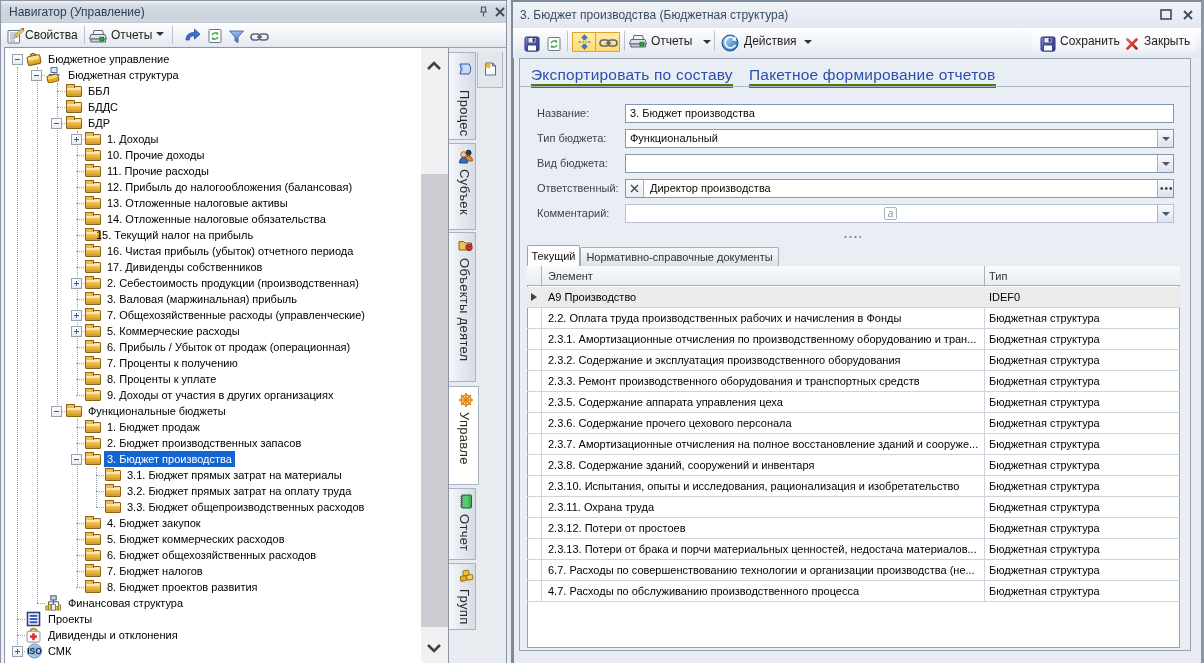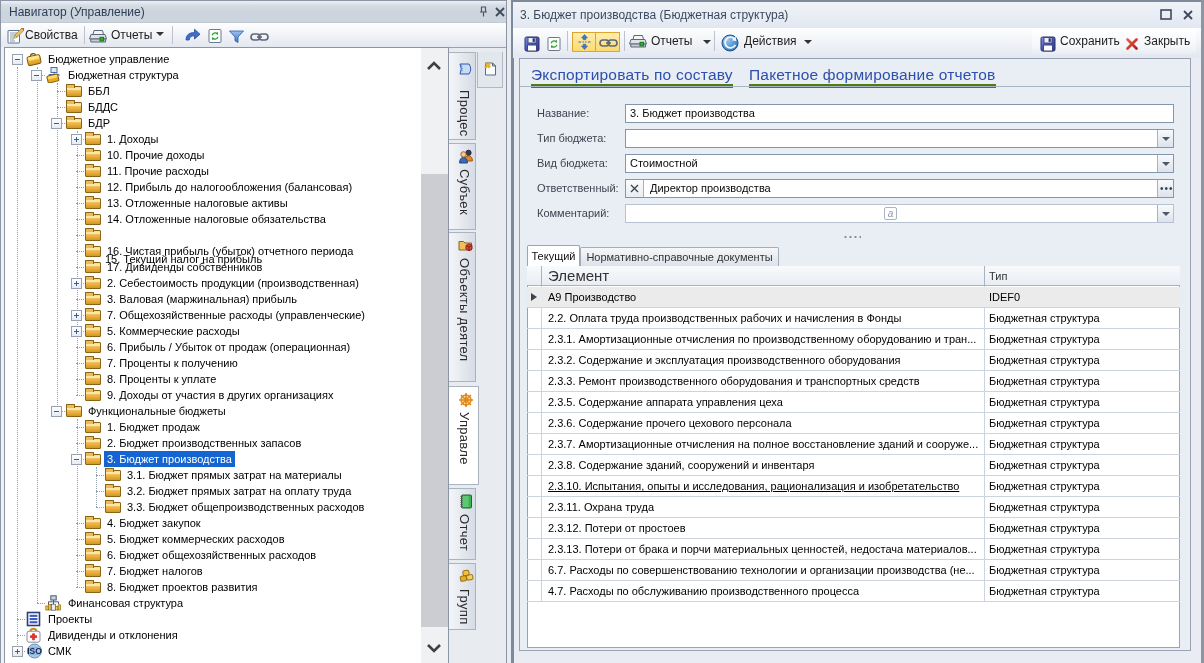--- a/index.html
+++ b/index.html
@@ -170,21 +170,21 @@
 <div class="fold abs" style="left:85px;top:182px;"></div>
 <div class="trow abs nw" style="left:107px;top:179px;">12. Прибыль до налогообложения (балансовая)</div>
 <div class="doth abs" style="left:76.4px;top:203px;width:8.0px;"></div>
 <div class="fold abs" style="left:85px;top:198px;"></div>
 <div class="trow abs nw" style="left:107px;top:195px;">13. Отложенные налоговые активы</div>
 <div class="doth abs" style="left:76.4px;top:219px;width:8.0px;"></div>
 <div class="fold abs" style="left:85px;top:214px;"></div>
 <div class="trow abs nw" style="left:107px;top:211px;">14. Отложенные налоговые обязательства</div>
 <div class="doth abs" style="left:76.4px;top:235px;width:8.0px;"></div>
 <div class="fold abs" style="left:85px;top:230px;"></div>
-<div class="trow abs nw" style="left:105px;top:227px;margin-top:24px;">15. Текущий налог на прибыль</div>
+<div class="trow abs nw" style="left:96px;top:227px;">15. Текущий налог на прибыль</div>
 <div class="doth abs" style="left:76.4px;top:251px;width:8.0px;"></div>
 <div class="fold abs" style="left:85px;top:246px;"></div>
 <div class="trow abs nw" style="left:107px;top:243px;">16. Чистая прибыль (убыток) отчетного периода</div>
 <div class="doth abs" style="left:76.4px;top:267px;width:8.0px;"></div>
 <div class="fold abs" style="left:85px;top:262px;"></div>
 <div class="trow abs nw" style="left:107px;top:259px;">17. Дивиденды собственников</div>
 <div class="doth abs" style="left:76.4px;top:283px;width:8.0px;"></div>
 <div class="texp plus abs" style="left:71px;top:278px;">
     <span></span>
     <i></i>
@@ -476,26 +476,26 @@
 <div class="abs" style="left:520px;top:86px;width:670px;height:1px;background:#a8b4c2;"></div>
 <div class="abs flabel nw" style="left:537px;top:107px;">Название:</div>
 <div class="abs flabel nw" style="left:537px;top:132px;">Тип бюджета:</div>
 <div class="abs flabel nw" style="left:537px;top:157px;">Вид бюджета:</div>
 <div class="abs flabel nw" style="left:537px;top:182px;">Ответственный:</div>
 <div class="abs flabel nw" style="left:537px;top:207px;">Комментарий:</div>
 <div class="field abs" style="left:625px;top:104px;width:549px;height:19px;">
     <div class="fval nw">3. Бюджет производства</div>
   </div>
 <div class="field abs" style="left:625px;top:129px;width:549px;height:19px;">
+    <div class="fval nw">Функциональный</div>
     <div class="combtn">
       <div class="carr"></div>
     </div>
   </div>
 <div class="field abs" style="left:625px;top:154px;width:549px;height:19px;">
-    <div class="fval nw">Стоимостной</div>
     <div class="combtn">
       <div class="carr"></div>
     </div>
   </div>
 <div class="field abs" style="left:625px;top:179px;width:549px;height:19px;">
     <div class="abs" style="left:0;top:0;width:18px;height:17px;border-right:1px solid #a5b2c4;background:linear-gradient(180deg,#fbfcfd,#e8edf3);"><svg width="11" height="11" viewBox="0 0 11 11" style="margin:3px">
         <path d="M2 2 L9 9 M9 2 L2 9" stroke="#39424f" stroke-width="1.3"></path>
       </svg></div>
     <div class="fval nw" style="position:absolute;left:20px;top:0;">Директор производства</div>
     <div class="combtn" style="height:17px;">
@@ -506,21 +506,21 @@
     <div class="abs" style="left:258px;top:2px;width:13px;height:13px;border:1px solid #a8b4c4;border-radius:2px;color:#8a97aa;font-size:10px;text-align:center;line-height:12px;font-style:italic;">a</div>
     <div class="combtn" style="height:17px;">
       <div class="carr"></div>
     </div>
   </div>
 <div class="abs" style="left:843px;top:236px;width:18px;height:2px;background-image:radial-gradient(circle,#7e8a9a 1px,transparent 1.2px);background-size:5px 2px;"></div>
 <div class="ttab abs" style="left:580px;top:247px;width:199px;height:19px;background:linear-gradient(180deg,#f5f7f9,#dde2ea);border:1px solid #a3aebc;border-bottom:none;border-radius:2px 2px 0 0;text-align:center;line-height:19px;color:#333;">Нормативно-справочные документы</div>
 <div class="ttab abs" style="left:527px;top:245px;width:53px;height:21px;background:#fff;border:1px solid #98a5b5;border-bottom:none;border-radius:2px 2px 0 0;text-align:center;line-height:21px;color:#111;">Текущий</div>
 <div id="grid" class="abs" style="left:527px;top:266px;width:653px;height:382px;"></div>
 <div class="gh abs" style="left:527px;top:266px;width:653px;height:20px;"></div>
-<div class="abs" style="left:548px;top:266px;font-size:15px;color:#333;line-height:20px;">Элемент</div>
+<div class="abs" style="left:548px;top:266px;font-size:11px;color:#333;line-height:20px;">Элемент</div>
 <div class="abs" style="left:989px;top:266px;font-size:11px;color:#333;line-height:20px;">Тип</div>
 <div class="gvl abs" style="left:541px;top:286px;height:316px;"></div>
 <div class="gvl abs" style="left:984px;top:286px;height:316px;"></div>
 <div class="abs" style="left:541px;top:266px;width:1px;height:20px;background:#a8b2c0;"></div>
 <div class="abs" style="left:984px;top:266px;width:1px;height:20px;background:#a8b2c0;"></div>
 <div class="gr abs" style="left:527px;top:287px;width:653px;height:21px;background:#ebebeb;"></div>
 <div class="abs" style="left:531px;top:293px;width:0;height:0;border-top:4.5px solid transparent;border-bottom:4.5px solid transparent;border-left:6px solid #3a4450;"></div>
 <div class="gr abs" style="left:548px;top:287px;width:430px;height:21px;border-bottom:none;">A9 Производство</div>
 <div class="gr abs" style="left:989px;top:287px;width:185px;height:21px;border-bottom:none;">IDEF0</div>
 <div class="gr abs" style="left:527px;top:308px;width:653px;height:21px;"></div>
@@ -541,21 +541,21 @@
 <div class="gr abs" style="left:527px;top:413px;width:653px;height:21px;"></div>
 <div class="gr abs" style="left:548px;top:413px;width:430px;height:21px;border-bottom:none;">2.3.6. Содержание прочего цехового персонала</div>
 <div class="gr abs" style="left:989px;top:413px;width:185px;height:21px;border-bottom:none;">Бюджетная структура</div>
 <div class="gr abs" style="left:527px;top:434px;width:653px;height:21px;"></div>
 <div class="gr abs" style="left:548px;top:434px;width:430px;height:21px;border-bottom:none;">2.3.7. Амортизационные отчисления на полное восстановление зданий и сооруже...</div>
 <div class="gr abs" style="left:989px;top:434px;width:185px;height:21px;border-bottom:none;">Бюджетная структура</div>
 <div class="gr abs" style="left:527px;top:455px;width:653px;height:21px;"></div>
 <div class="gr abs" style="left:548px;top:455px;width:430px;height:21px;border-bottom:none;">2.3.8. Содержание зданий, сооружений и инвентаря</div>
 <div class="gr abs" style="left:989px;top:455px;width:185px;height:21px;border-bottom:none;">Бюджетная структура</div>
 <div class="gr abs" style="left:527px;top:476px;width:653px;height:21px;"></div>
-<div class="gr abs" style="left:548px;top:476px;width:430px;height:21px;border-bottom:none;text-decoration:underline;">2.3.10. Испытания, опыты и исследования, рационализация и изобретательство</div>
+<div class="gr abs" style="left:548px;top:476px;width:430px;height:21px;border-bottom:none;">2.3.10. Испытания, опыты и исследования, рационализация и изобретательство</div>
 <div class="gr abs" style="left:989px;top:476px;width:185px;height:21px;border-bottom:none;">Бюджетная структура</div>
 <div class="gr abs" style="left:527px;top:497px;width:653px;height:21px;"></div>
 <div class="gr abs" style="left:548px;top:497px;width:430px;height:21px;border-bottom:none;">2.3.11. Охрана труда</div>
 <div class="gr abs" style="left:989px;top:497px;width:185px;height:21px;border-bottom:none;">Бюджетная структура</div>
 <div class="gr abs" style="left:527px;top:518px;width:653px;height:21px;"></div>
 <div class="gr abs" style="left:548px;top:518px;width:430px;height:21px;border-bottom:none;">2.3.12. Потери от простоев</div>
 <div class="gr abs" style="left:989px;top:518px;width:185px;height:21px;border-bottom:none;">Бюджетная структура</div>
 <div class="gr abs" style="left:527px;top:539px;width:653px;height:21px;"></div>
 <div class="gr abs" style="left:548px;top:539px;width:430px;height:21px;border-bottom:none;">2.3.13. Потери от брака и порчи материальных ценностей, недостача материалов...</div>
 <div class="gr abs" style="left:989px;top:539px;width:185px;height:21px;border-bottom:none;">Бюджетная структура</div>

